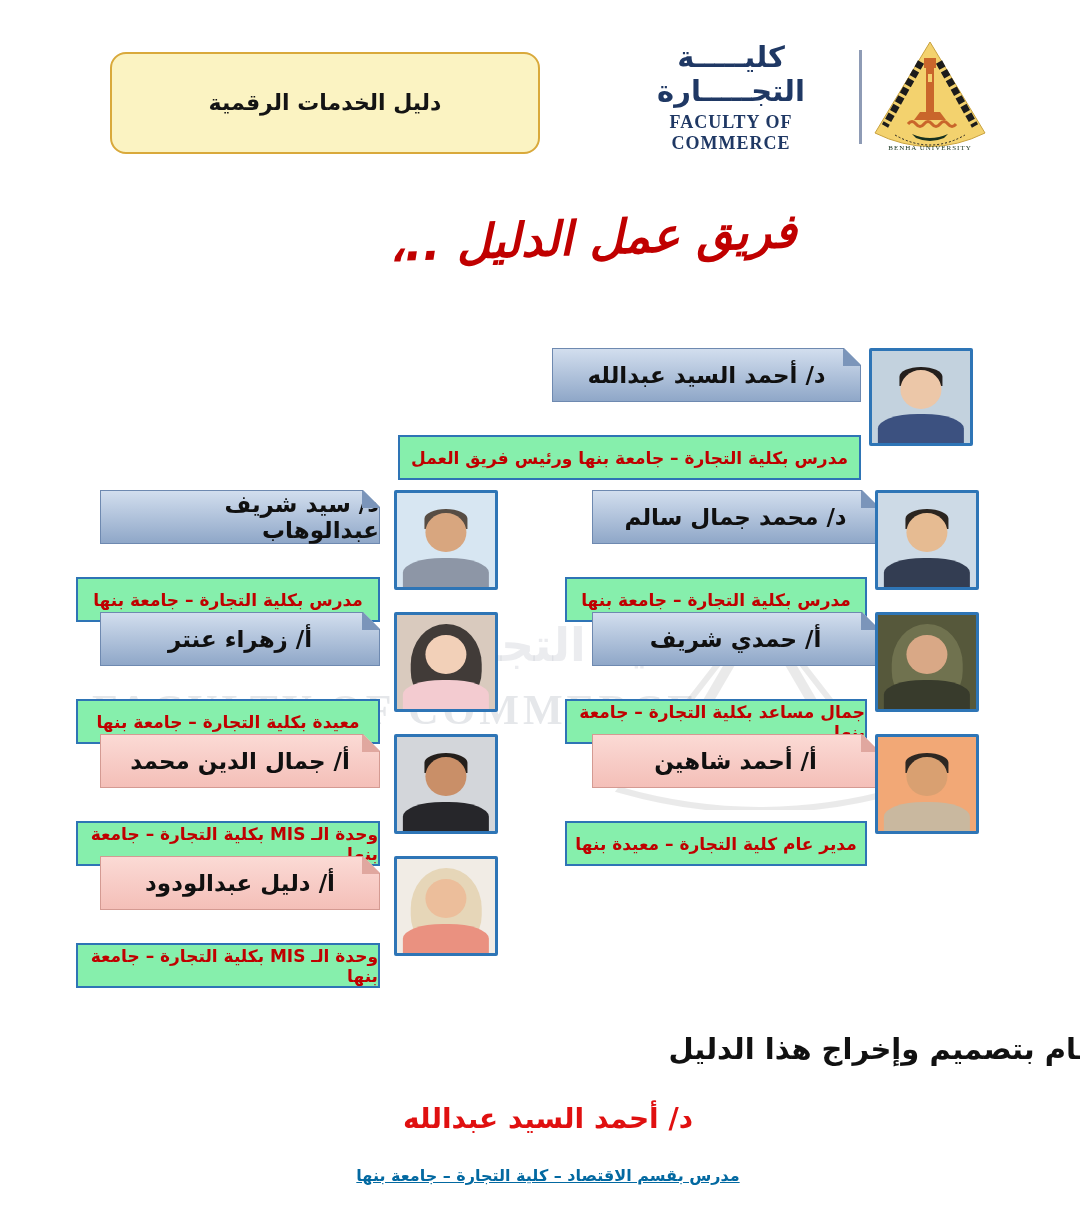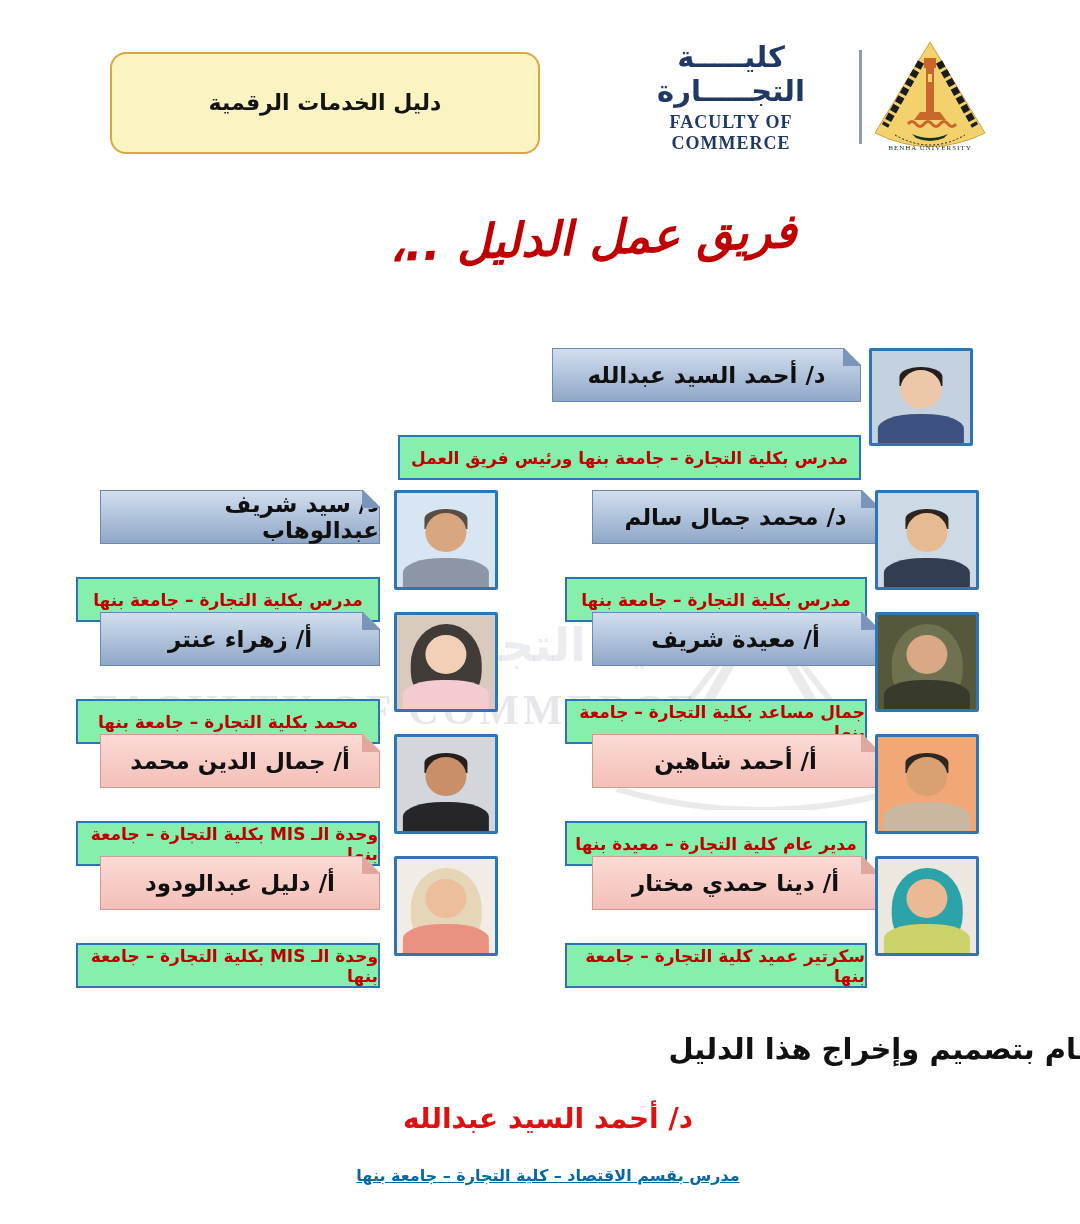--- a/index.html
+++ b/index.html
@@ -182,32 +182,32 @@
       <span class="ph-head"></span>
       <span class="ph-body"></span>
     </div>
   </div>
 
   <div class="card card-left" style="top:612px">
     <div class="plate plate-blue">
       <span>أ/ زهراء عنتر</span>
     </div>
     <div class="role">
-      <span>محمد بكلية التجارة – جامعة بنها</span>
+      <span>معيدة بكلية التجارة – جامعة بنها</span>
     </div>
     <div class="photo p-m2">
       <span class="ph-scarf"></span>
       <span class="ph-head"></span>
       <span class="ph-body"></span>
     </div>
   </div>
 
   <div class="card card-right" style="top:612px">
     <div class="plate plate-blue">
-      <span>أ/ معيدة شريف</span>
+      <span>أ/ حمدي شريف</span>
     </div>
     <div class="role">
       <span>جمال مساعد بكلية التجارة – جامعة بنها</span>
     </div>
     <div class="photo p-m3">
       <span class="ph-scarf"></span>
       <span class="ph-head"></span>
       <span class="ph-body"></span>
     </div>
   </div>
@@ -247,31 +247,18 @@
     <div class="role">
       <span>وحدة الـ MIS بكلية التجارة – جامعة بنها</span>
     </div>
     <div class="photo p-m6">
       <span class="ph-scarf"></span>
       <span class="ph-head"></span>
       <span class="ph-body"></span>
     </div>
   </div>
 
-  <div class="card card-right" style="top:856px">
-    <div class="plate plate-pink">
-      <span>أ/ دينا حمدي مختار</span>
-    </div>
-    <div class="role">
-      <span>سكرتير عميد كلية التجارة – جامعة بنها</span>
-    </div>
-    <div class="photo p-m7">
-      <span class="ph-scarf"></span>
-      <span class="ph-head"></span>
-      <span class="ph-body"></span>
-    </div>
-  </div>
 
   <div class="f1">قام بتصميم وإخراج هذا الدليل</div>
   <div class="f2">د/ أحمد السيد عبدالله</div>
   <div class="f3">مدرس بقسم الاقتصاد – كلية التجارة – جامعة بنها</div>
 
 </div>
 
 </body></html>

